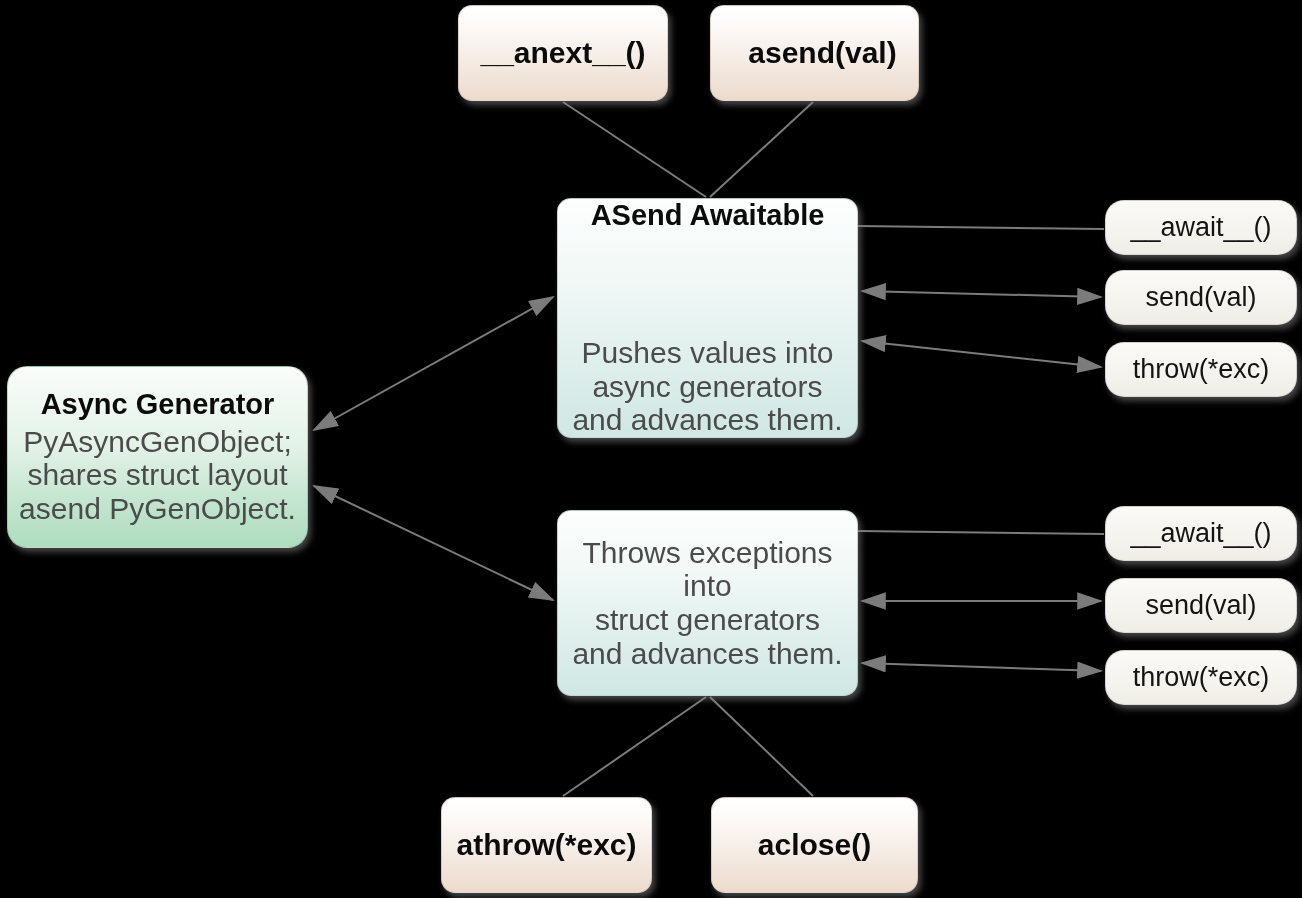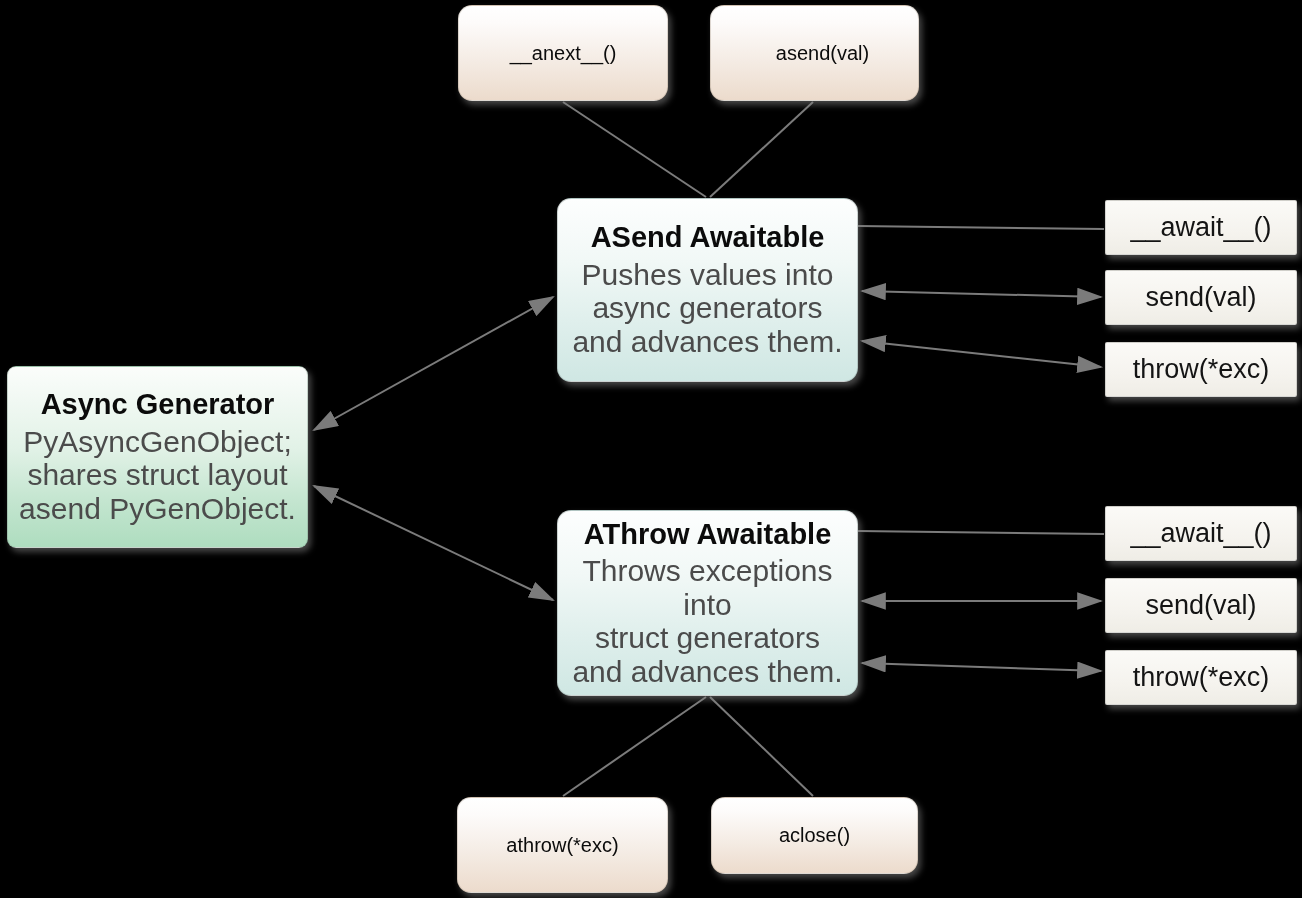--- a/index.html
+++ b/index.html
@@ -36,32 +36,32 @@
     border-radius: 14px;
     background: linear-gradient(180deg, #ffffff 0%, #fdfbfa 18%, #f4ebe3 60%, #ecdbcc 100%);
     border: 1px solid rgba(160,145,130,0.35);
   }
   .teal {
     border-radius: 14px;
     background: linear-gradient(180deg, #fdfefe 0%, #f1f8f6 35%, #dfefec 68%, #cfe7e3 100%);
     border: 1px solid rgba(130,145,142,0.4);
   }
   .green {
-    border-radius: 9px;
+    border-radius: 20px;
     background: linear-gradient(180deg, #fbfdfb 0%, #e2f2e7 45%, #c3e5cf 75%, #aeddbf 100%);
     border: 1px solid rgba(125,150,135,0.4);
   }
   .white-box {
-    border-radius: 2px;
+    border-radius: 19px;
     background: linear-gradient(180deg, #fbfaf7 0%, #f5f3ee 60%, #efede6 100%);
     border: 1px solid rgba(150,150,145,0.35);
   }
   .node-label {
-    font-size: 20px;
-    font-weight: normal;
+    font-size: 30px;
+    font-weight: bold;
     color: #0b0b0b;
     letter-spacing: 0px;
   }
   .method-label {
     font-size: 27px;
     font-weight: normal;
     color: #141414;
   }
   .card-title {
     font-size: 29px;
@@ -109,36 +109,35 @@
   </svg>
 
   <div class="node peach" style="left:458px; top:5px; width:210px; height:96px;">
     <div class="node-label">__anext__()</div>
   </div>
 
   <div class="node peach" style="left:710px; top:5px; width:209px; height:96px;padding-left:16px;">
     <div class="node-label">asend(val)</div>
   </div>
 
-  <div class="node teal" style="left:557px; top:198px; width:301px; height:184px;">
+  <div class="node teal" style="left:557px; top:198px; width:301px; height:240px;justify-content:space-between;">
     <div class="card-title">ASend Awaitable</div>
     <div class="card-body">Pushes values into
 async generators
 and advances them.</div>
   </div>
 
   <div class="node green" style="left:7px; top:366px; width:301px; height:182px;">
     <div class="card-title">Async Generator</div>
     <div class="card-body">PyAsyncGenObject;
 shares struct layout
 asend PyGenObject.</div>
   </div>
 
   <div class="node teal" style="left:557px; top:510px; width:301px; height:186px;">
-    <div class="card-title">AThrow Awaitable</div>
     <div class="card-body">Throws exceptions into
 struct generators
 and advances them.</div>
   </div>
 
   <div class="node white-box" style="left:1105px; top:200px; width:192px; height:55px;">
     <div class="method-label">__await__()</div>
   </div>
   <div class="node white-box" style="left:1105px; top:270px; width:192px; height:55px;">
     <div class="method-label">send(val)</div>
@@ -150,21 +149,21 @@
   <div class="node white-box" style="left:1105px; top:506px; width:192px; height:55px;">
     <div class="method-label">__await__()</div>
   </div>
   <div class="node white-box" style="left:1105px; top:578px; width:192px; height:55px;">
     <div class="method-label">send(val)</div>
   </div>
   <div class="node white-box" style="left:1105px; top:650px; width:192px; height:55px;">
     <div class="method-label">throw(*exc)</div>
   </div>
 
-  <div class="node peach" style="left:457px; top:797px; width:211px; height:96px;">
+  <div class="node peach" style="left:441px; top:797px; width:211px; height:96px;">
     <div class="node-label">athrow(*exc)</div>
   </div>
 
-  <div class="node peach" style="left:711px; top:797px; width:207px; height:77px;">
+  <div class="node peach" style="left:711px; top:797px; width:207px; height:96px;">
     <div class="node-label">aclose()</div>
   </div>
 
 </div>
 
 </body></html>

